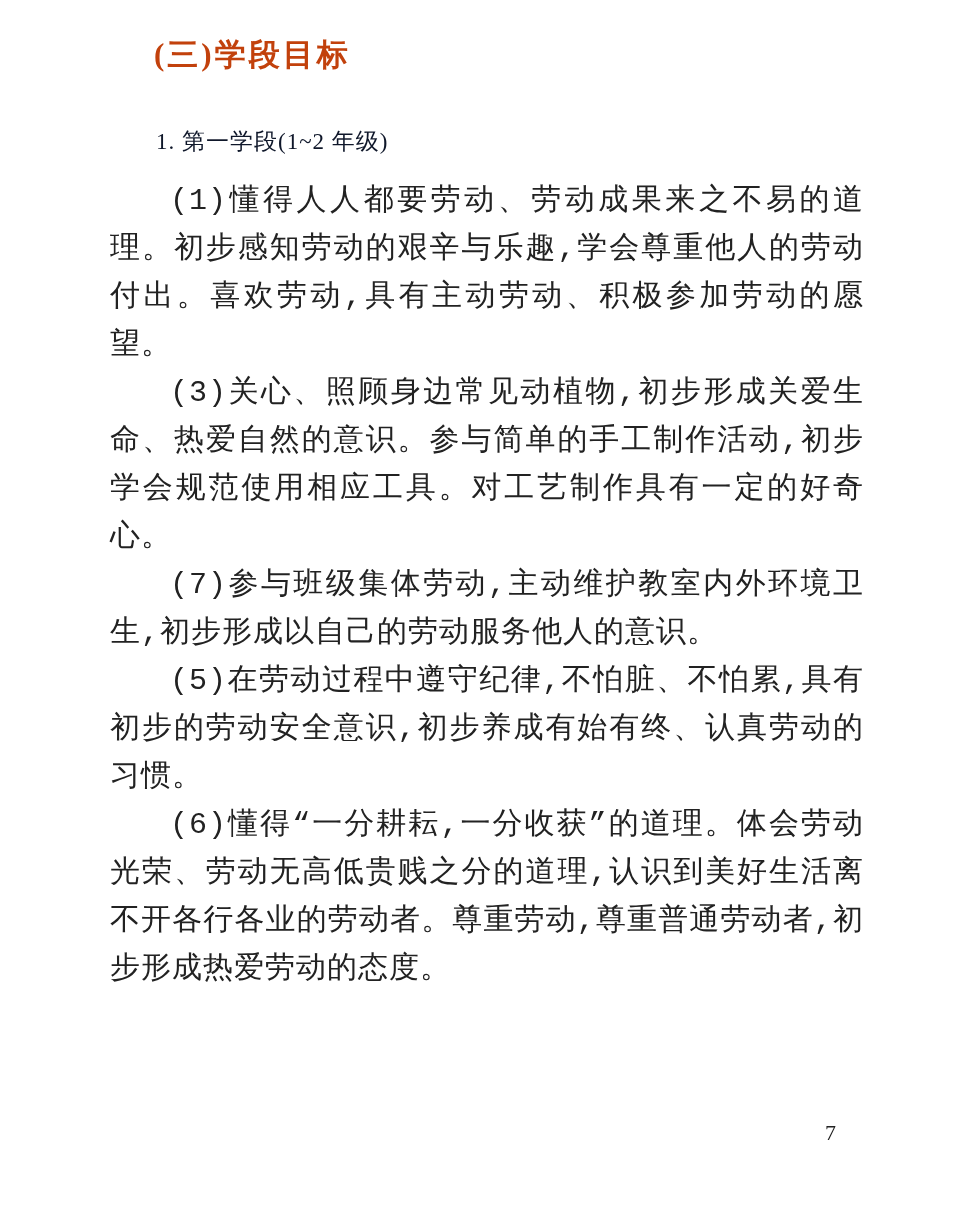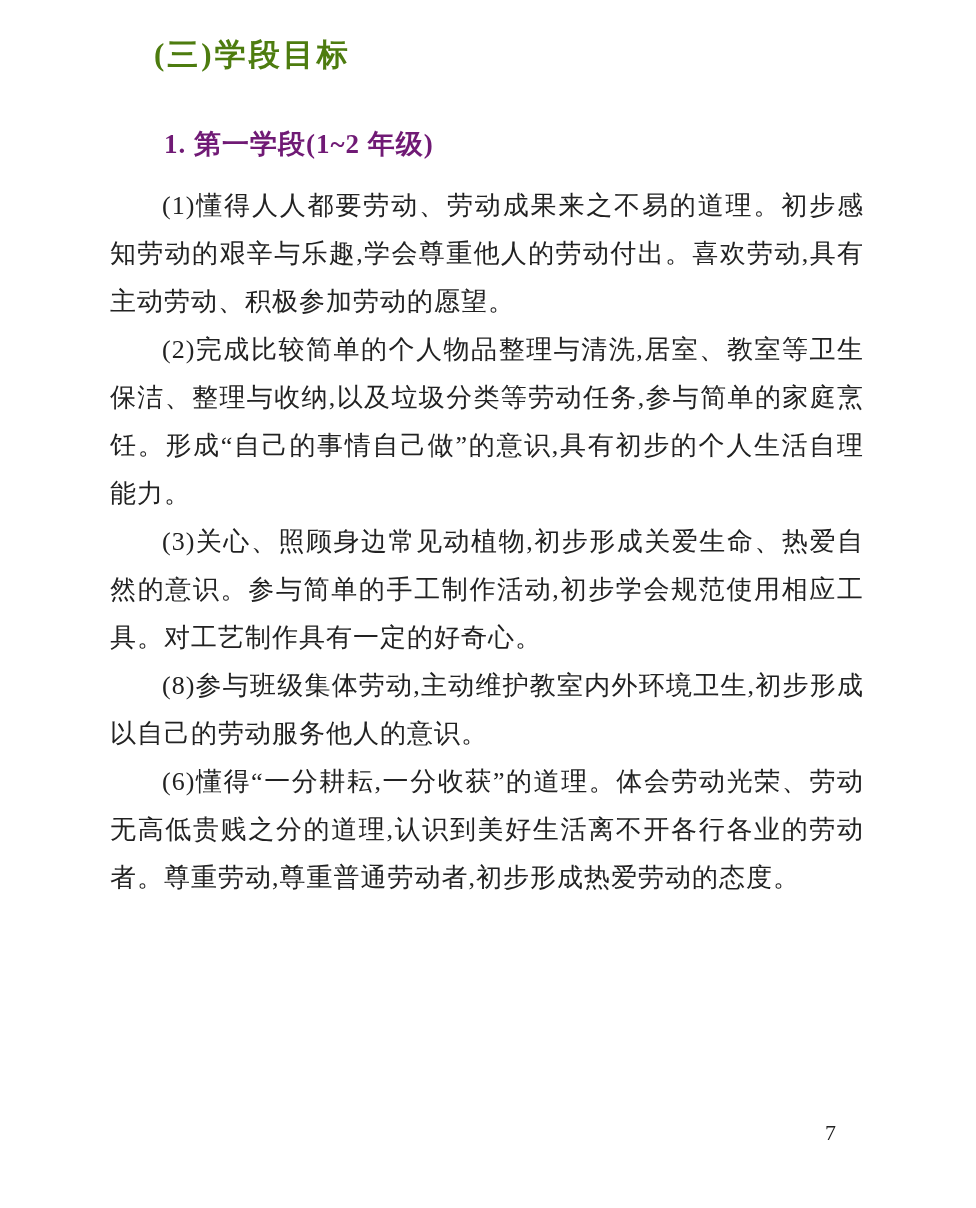--- a/index.html
+++ b/index.html
@@ -17,59 +17,60 @@
     font-family: "Liberation Serif", "DejaVu Serif", serif;
     box-sizing: border-box;
     padding: 34px 112px 0 110px;
     overflow: hidden;
   }
   .doc-title {
     font-size: 31px;
     font-weight: bold;
     letter-spacing: 3px;
     margin: 0 0 0 44px;
-    color: #4d7c0f;
+    color: #c2410c;
   }
   .sections {
     margin-top: 0;
   }
   .section-heading {
-    font-size: 27px;
-    font-weight: bold;
+    font-size: 23px;
+    font-weight: normal;
     margin: 50px 0 20px 0;
     text-indent: 2em;
     letter-spacing: 1px;
-    color: #701a75;
+    color: #0f172a;
   }
   .body-paragraph {
-    font-size: 26px;
+    font-size: 30px;
     line-height: 48px;
     margin: 0;
     text-indent: 2em;
     text-align: justify;
     letter-spacing: 1px;
     color: #222222;
+    font-family: Liberation Mono, monospace;
   }
   .page-number {
     position: absolute;
     right: 140px;
     bottom: 62px;
     font-size: 22px;
     color: #222222;
   }
 </style>
 </head>
 <body>
 
 <div class="page">
   <h1 class="doc-title">(三)学段目标</h1>
 
   <div class="sections" id="sections">
       <h2 class="section-heading">1. 第一学段(1~2 年级)</h2>
       <p class="body-paragraph">(1)懂得人人都要劳动、劳动成果来之不易的道理。初步感知劳动的艰辛与乐趣,学会尊重他人的劳动付出。喜欢劳动,具有主动劳动、积极参加劳动的愿望。</p>
-      <p class="body-paragraph">(2)完成比较简单的个人物品整理与清洗,居室、教室等卫生保洁、整理与收纳,以及垃圾分类等劳动任务,参与简单的家庭烹饪。形成“自己的事情自己做”的意识,具有初步的个人生活自理能力。</p>
       <p class="body-paragraph">(3)关心、照顾身边常见动植物,初步形成关爱生命、热爱自然的意识。参与简单的手工制作活动,初步学会规范使用相应工具。对工艺制作具有一定的好奇心。</p>
-      <p class="body-paragraph">(8)参与班级集体劳动,主动维护教室内外环境卫生,初步形成以自己的劳动服务他人的意识。</p>
+      <p class="body-paragraph">(7)参与班级集体劳动,主动维护教室内外环境卫生,初步形成以自己的劳动服务他人的意识。</p>
+      <p class="body-paragraph">(5)在劳动过程中遵守纪律,不怕脏、不怕累,具有初步的劳动安全意识,初步养成有始有终、认真劳动的习惯。</p>
       <p class="body-paragraph">(6)懂得“一分耕耘,一分收获”的道理。体会劳动光荣、劳动无高低贵贱之分的道理,认识到美好生活离不开各行各业的劳动者。尊重劳动,尊重普通劳动者,初步形成热爱劳动的态度。</p>
     </div>
 
   <div class="page-number">7</div>
 </div>
 
 </body></html>

